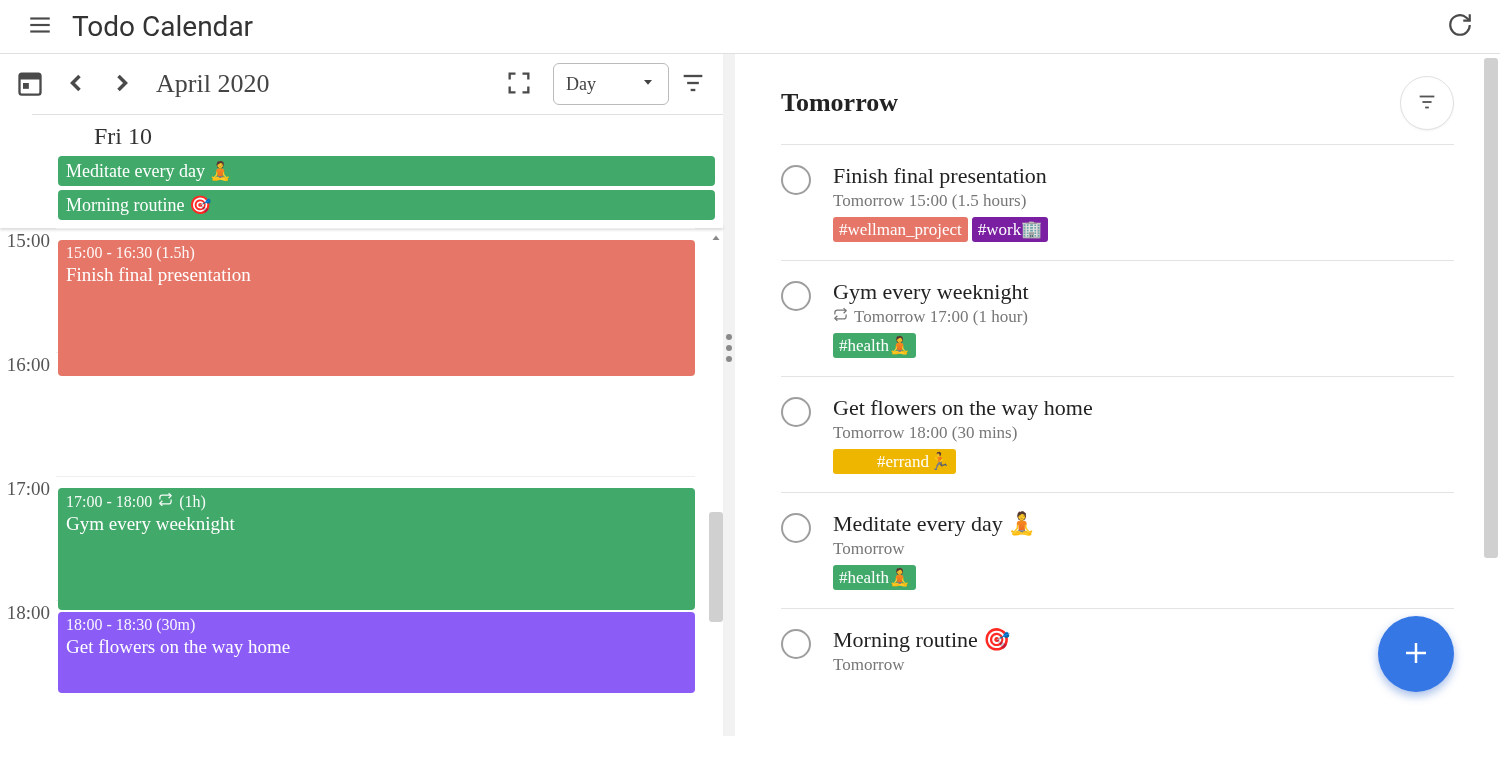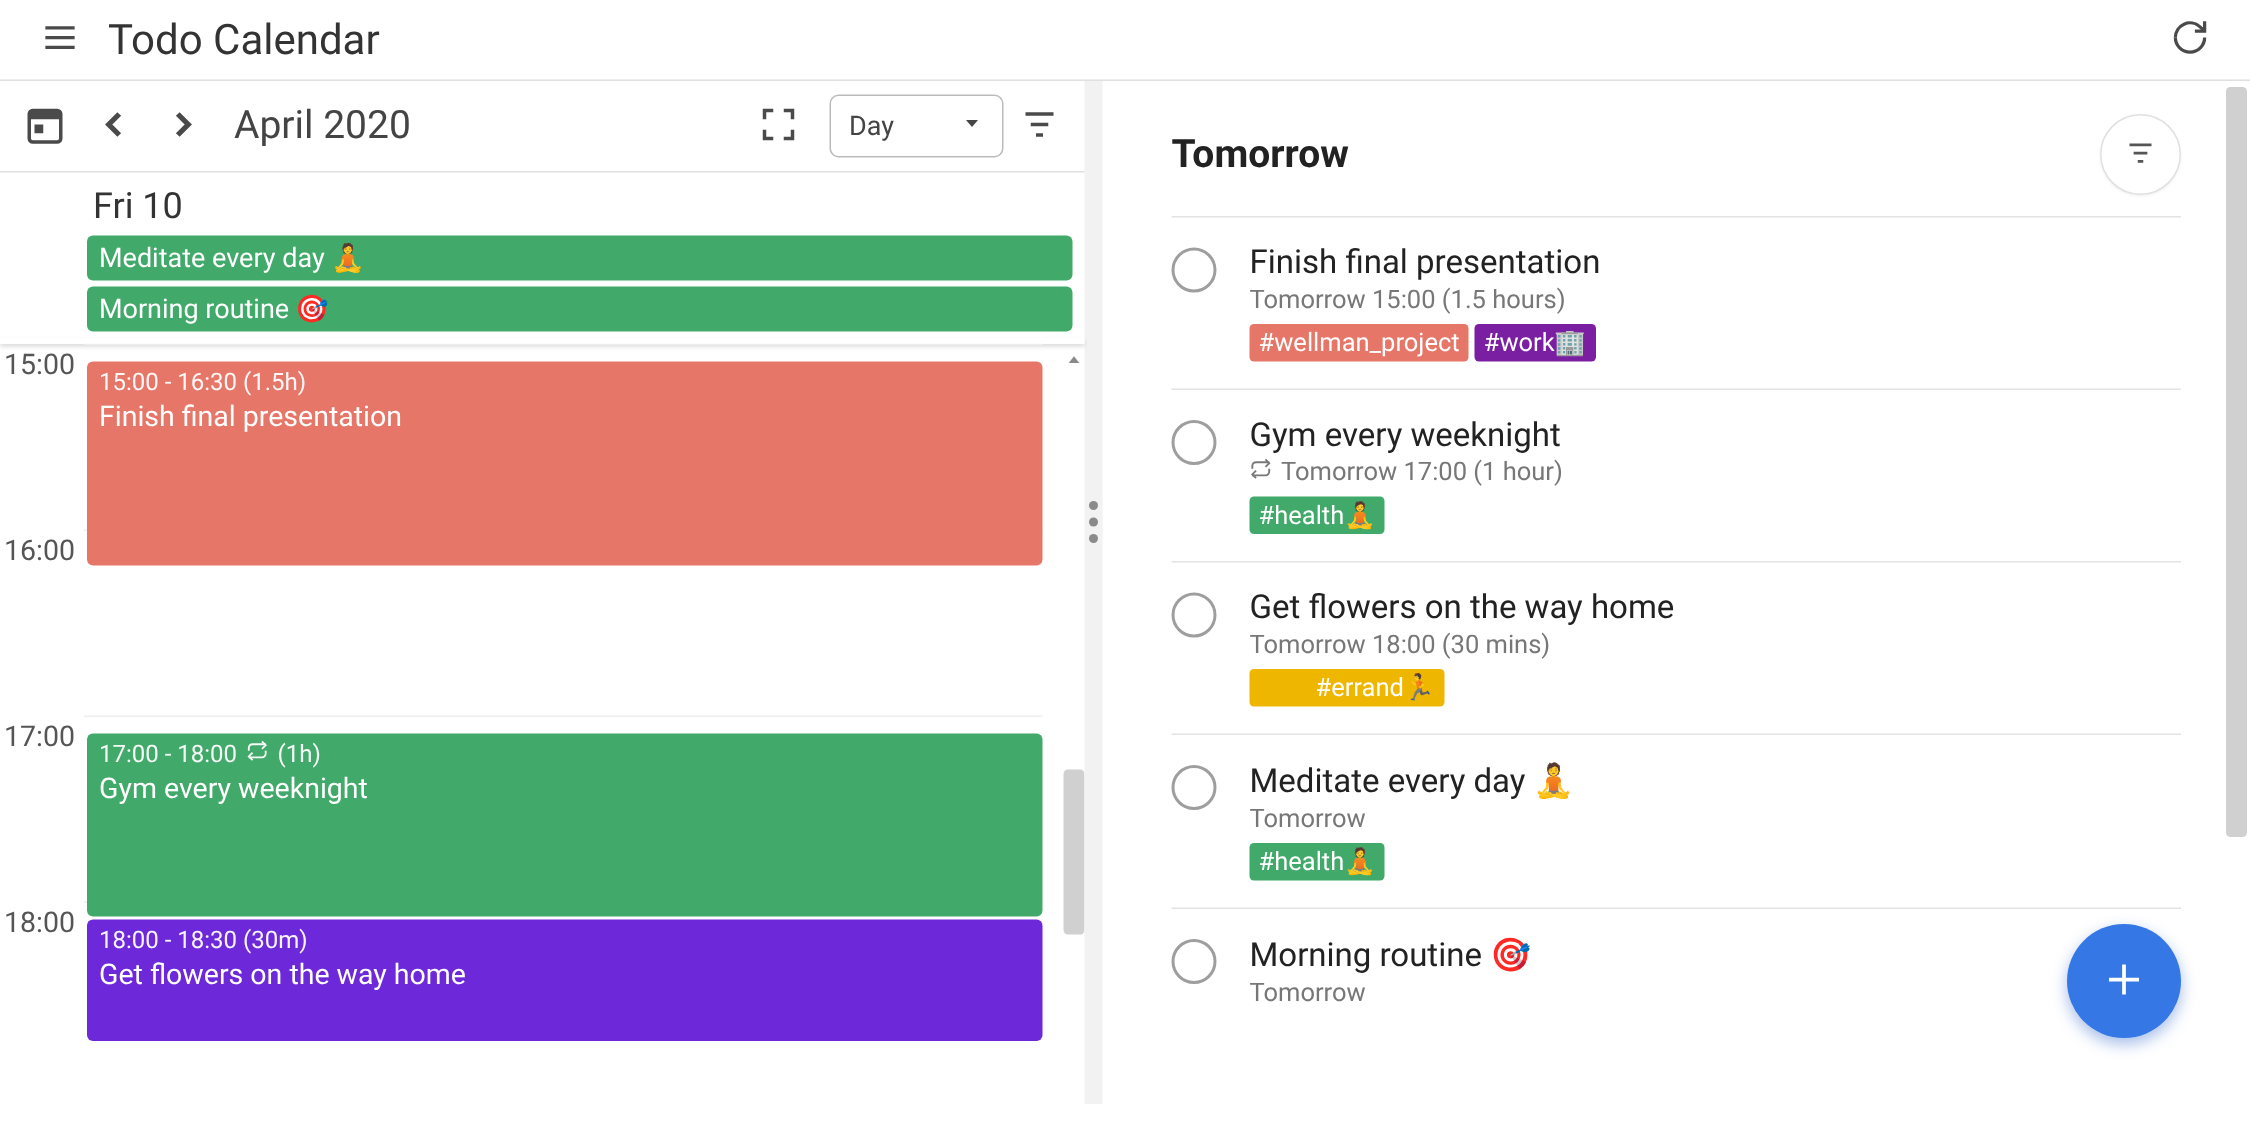--- a/index.html
+++ b/index.html
@@ -17,21 +17,21 @@
   .icon-btn {
     width: 44px; height: 44px; border: none; background: transparent;
     display: inline-flex; align-items: center; justify-content: center;
     cursor: pointer; color: #4a4a4a;
   }
   .icon-btn svg { width: 26px; height: 26px; }
   .app-title { font-size: 28px; font-weight: 400; margin-left: 10px; color: #333; }
   .spacer { flex: 1; }
 
   
-  .split { display: flex; height: calc(760px - 78px); }
+  .split { display: flex; height: calc(760px - 78px); font-family: Liberation Serif, serif; }
   .left {
     width: 735px; position: relative; border-right: 12px solid #f2f2f2;
     display: flex; flex-direction: column;
   }
   .right { flex: 1; position: relative; overflow-y: auto; }
 
   
   .cal-toolbar {
     height: 60px; display: flex; align-items: center; padding: 0 8px; gap: 2px;
   }
@@ -40,21 +40,21 @@
   .view-select {
     width: 116px; height: 42px; border: 1px solid #bbb; border-radius: 6px;
     background: #fff; font-size: 18px; color: #444;
     display: inline-flex; align-items: center; justify-content: space-between;
     padding: 0 12px; cursor: pointer; margin-left: 10px;
   }
   .view-select svg { width: 16px; height: 16px; }
 
   
   .day-header-row {
-    display: flex; border-top: 1px solid #e0e0e0;
+    display: flex; border-top: 1px solid #e0e0e0; margin-left: 32px;
   }
   .time-gutter { width: 56px; flex-shrink: 0; }
   .day-header-cell { flex: 1; padding: 8px 6px 4px; font-size: 24px; color: #333; }
 
   .allday-area { display: flex; }
   .allday-col {
     flex: 1; padding: 2px 8px 4px 2px; display: flex; flex-direction: column; gap: 4px;
   }
   .allday-event {
     height: 30px; border-radius: 4px; color: #fff; font-size: 18px;
@@ -284,21 +284,21 @@
               <span><svg width="15" height="15" viewBox="0 0 24 24" fill="none" stroke="currentColor" stroke-width="2">
                   <path d="M17 2l4 4-4 4"></path>
                   <path d="M3 12V9a4 4 0 0 1 4-4h14"></path>
                   <path d="M7 22l-4-4 4-4"></path>
                   <path d="M21 12v3a4 4 0 0 1-4 4H3"></path>
                 </svg></span>
               <span>(1h)</span>
             </div>
             <div class="ev-title">Gym every weeknight</div>
           </div>
-          <div class="time-event" style="background: #6d28d9; top: 384.4px; height: 81.08px;">
+          <div class="time-event" style="background: #8b5cf6; top: 384.4px; height: 81.08px;">
             <div class="ev-time">
               <span>18:00 - 18:30 (30m)</span>
             </div>
             <div class="ev-title">Get flowers on the way home</div>
           </div>
         </div>
     </div>
 
     <div class="drag-dots">
       <span></span>

